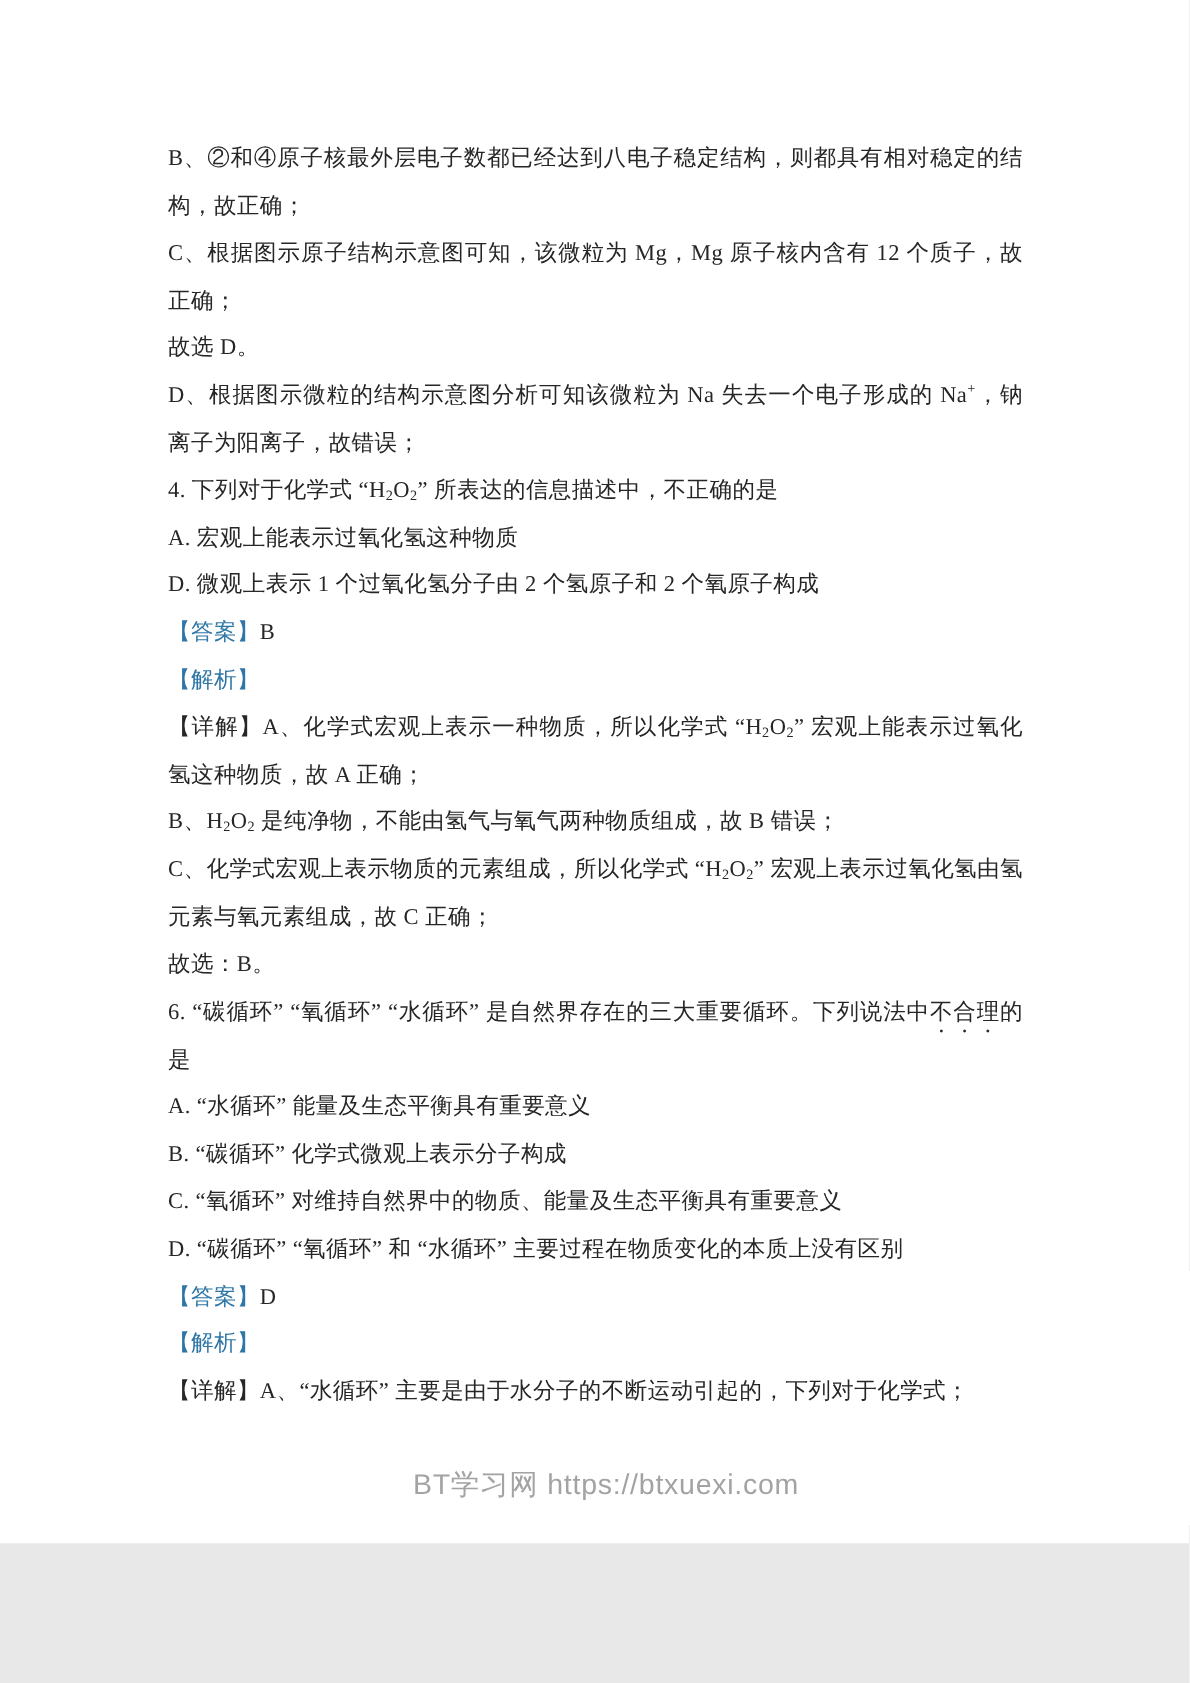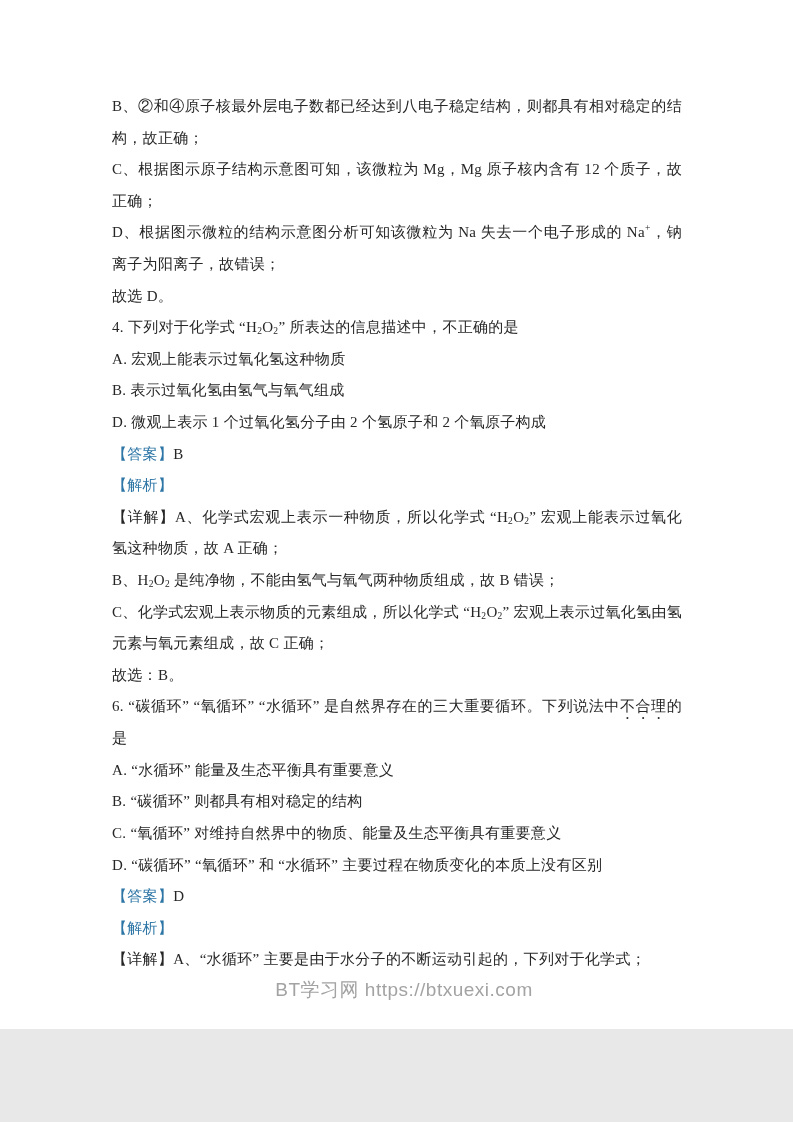--- a/index.html
+++ b/index.html
@@ -66,35 +66,34 @@
     margin-left: 15px;
   }
 </style>
 </head>
 <body>
 
 <div class="page" style="background: rgb(255, 255, 255);">
   <main class="doc-body">
       <p><span>B、②和④原子核最外层电子数都已经达到八电子稳定结构，则都具有相对稳定的结构，故正确；</span></p>
       <p><span>C、根据图示原子结构示意图可知，该微粒为 Mg，Mg 原子核内含有 12 个质子，故正确；</span></p>
+      <p><span>故选 D。</span></p>
       <p><span>D、根据图示微粒的结构示意图分析可知该微粒为 Na 失去一个电子形成的 Na</span><sup>+</sup><span>，钠离子为阳离子，故错误；</span></p>
-      <p><span>故选 D。</span></p>
       <p><span>4.  下列对于化学式 “H</span><sub>2</sub><span>O</span><sub>2</sub><span>” 所表达的信息描述中，不正确的是</span></p>
       <p><span>A.  宏观上能表示过氧化氢这种物质</span></p>
-      <p><span>B.  表示过氧化氢由氢气与氧气组成</span></p>
       <p><span>D.  微观上表示 1 个过氧化氢分子由 2 个氢原子和 2 个氧原子构成</span></p>
       <p><span class="label">【答案】</span><span>B</span></p>
       <p><span class="label">【解析】</span></p>
       <p><span>【详解】A、化学式宏观上表示一种物质，所以化学式 “H</span><sub>2</sub><span>O</span><sub>2</sub><span>” 宏观上能表示过氧化氢这种物质，故 A 正确；</span></p>
       <p><span>B、H</span><sub>2</sub><span>O</span><sub>2</sub><span> 是纯净物，不能由氢气与氧气两种物质组成，故 B 错误；</span></p>
       <p><span>C、化学式宏观上表示物质的元素组成，所以化学式 “H</span><sub>2</sub><span>O</span><sub>2</sub><span>” 宏观上表示过氧化氢由氢元素与氧元素组成，故 C 正确；</span></p>
       <p><span>故选：B。</span></p>
       <p><span>6.  “碳循环” “氧循环” “水循环” 是自然界存在的三大重要循环。下列说法中</span><span class="em-dots">不合理</span><span>的是</span></p>
       <p><span>A.  “水循环” 能量及生态平衡具有重要意义</span></p>
-      <p><span>B.  “碳循环” 则都具有相对稳定的结构</span></p>
+      <p><span>B.  “碳循环” 化学式微观上表示分子构成</span></p>
       <p><span>C.  “氧循环” 对维持自然界中的物质、能量及生态平衡具有重要意义</span></p>
       <p><span>D.  “碳循环” “氧循环” 和 “水循环” 主要过程在物质变化的本质上没有区别</span></p>
       <p><span class="label">【答案】</span><span>D</span></p>
       <p><span class="label">【解析】</span></p>
       <p><span>【详解】A、“水循环” 主要是由于水分子的不断运动引起的，下列对于化学式；</span></p>
     </main>
   <footer class="page-footer">BT学习网 https://btxuexi.com</footer>
 </div>
 
 </body></html>

